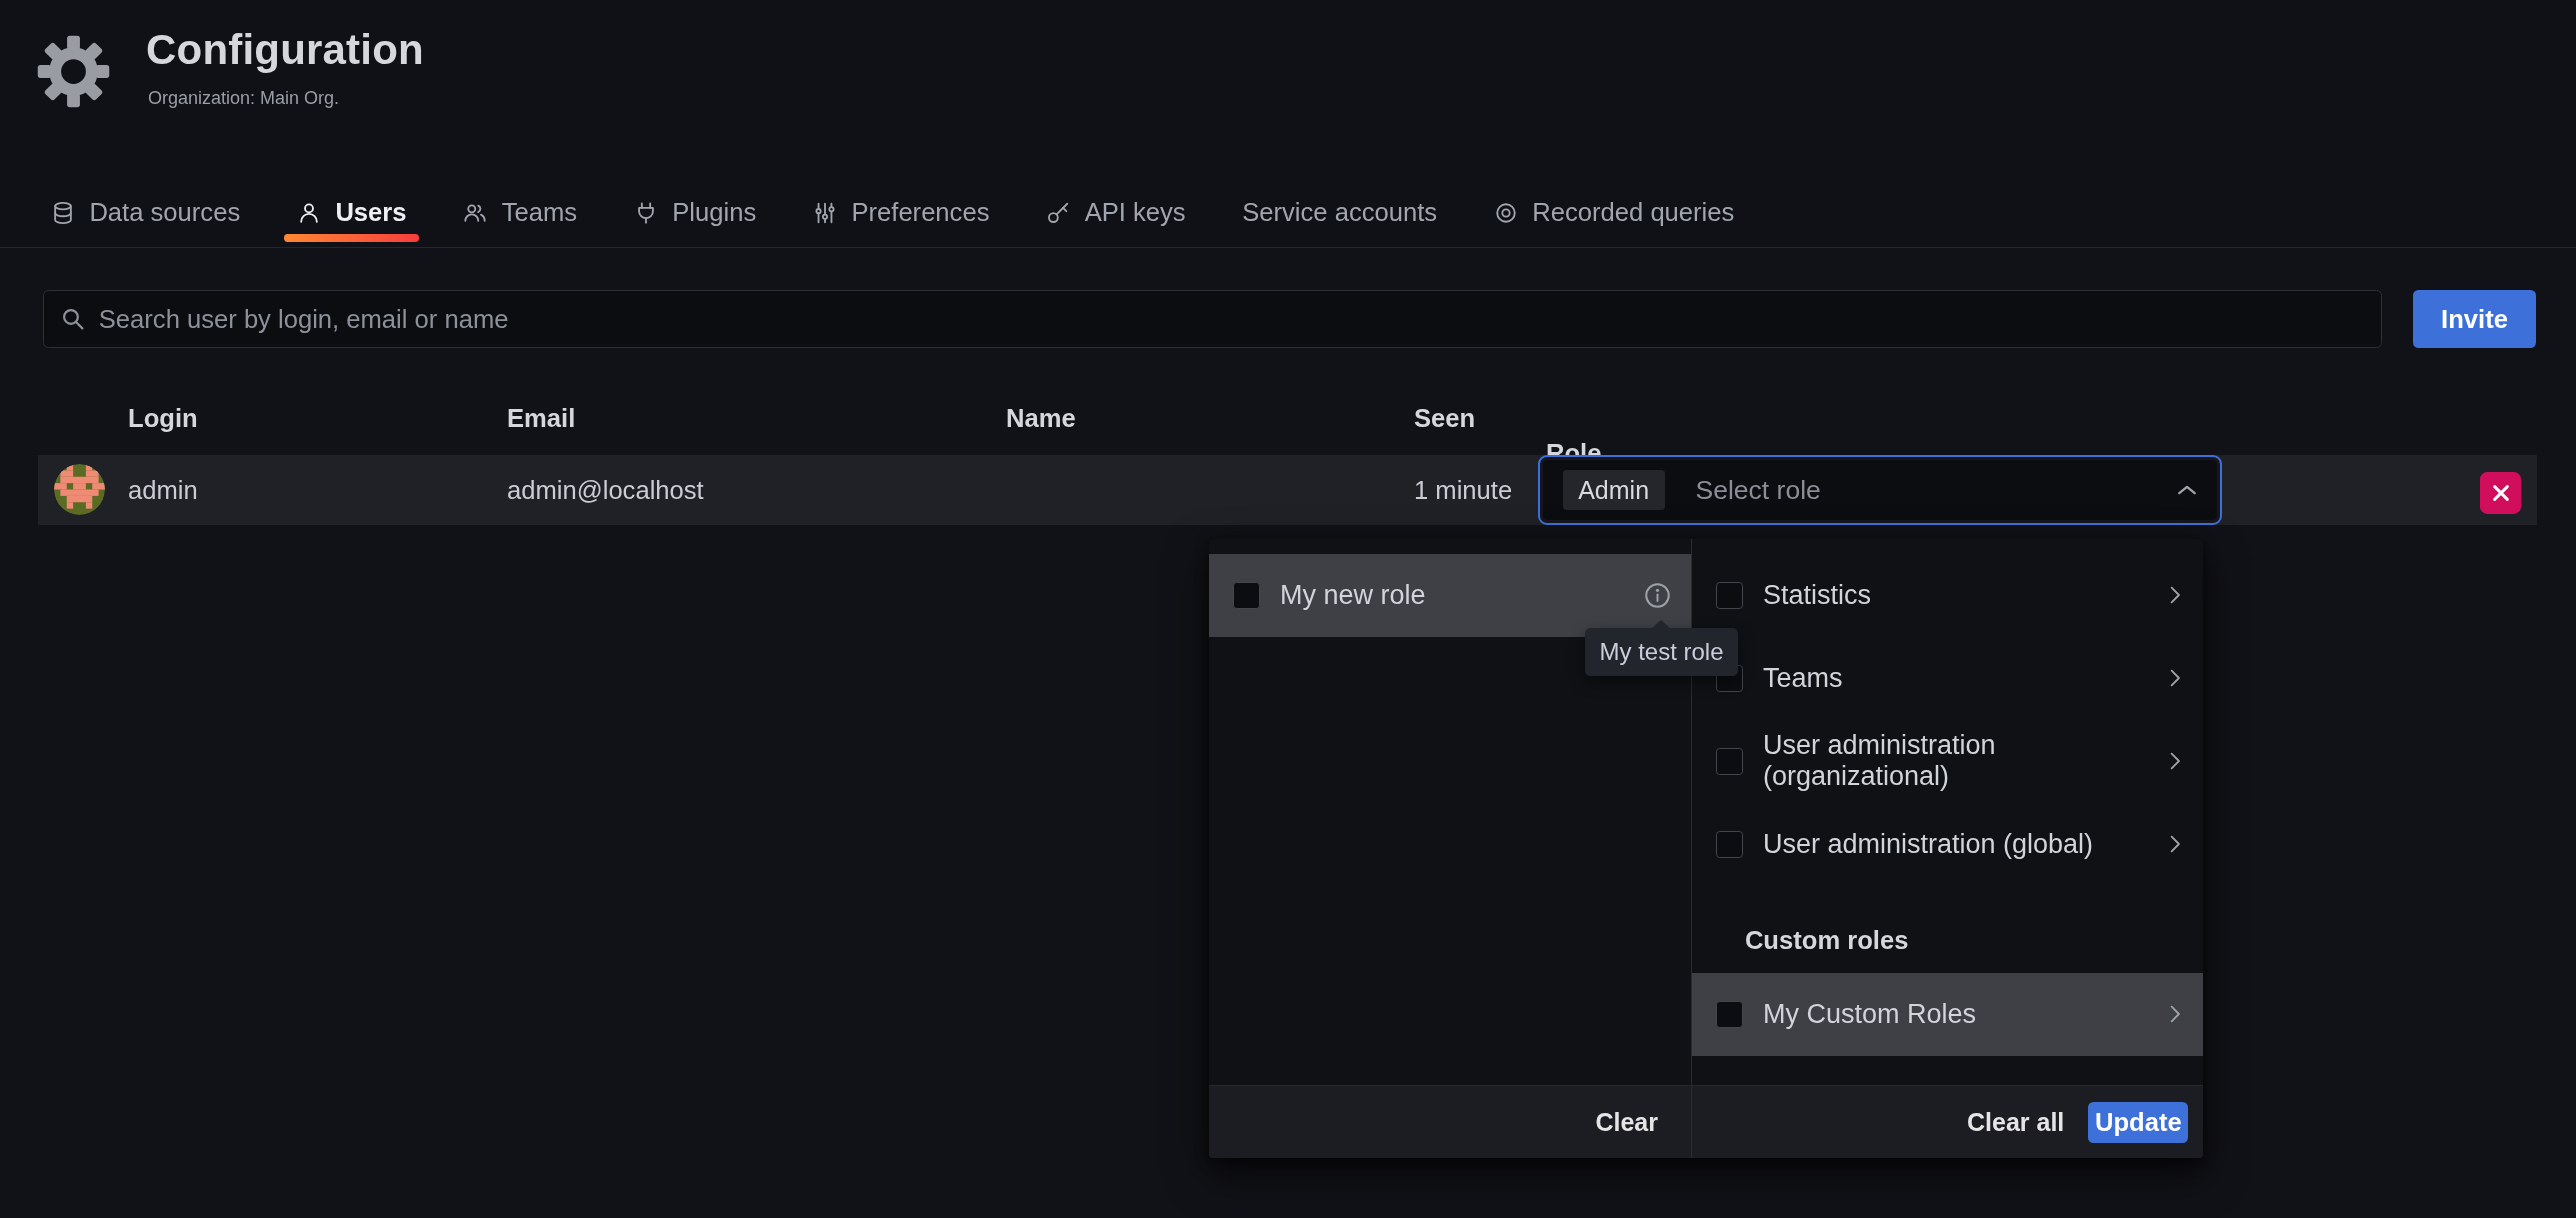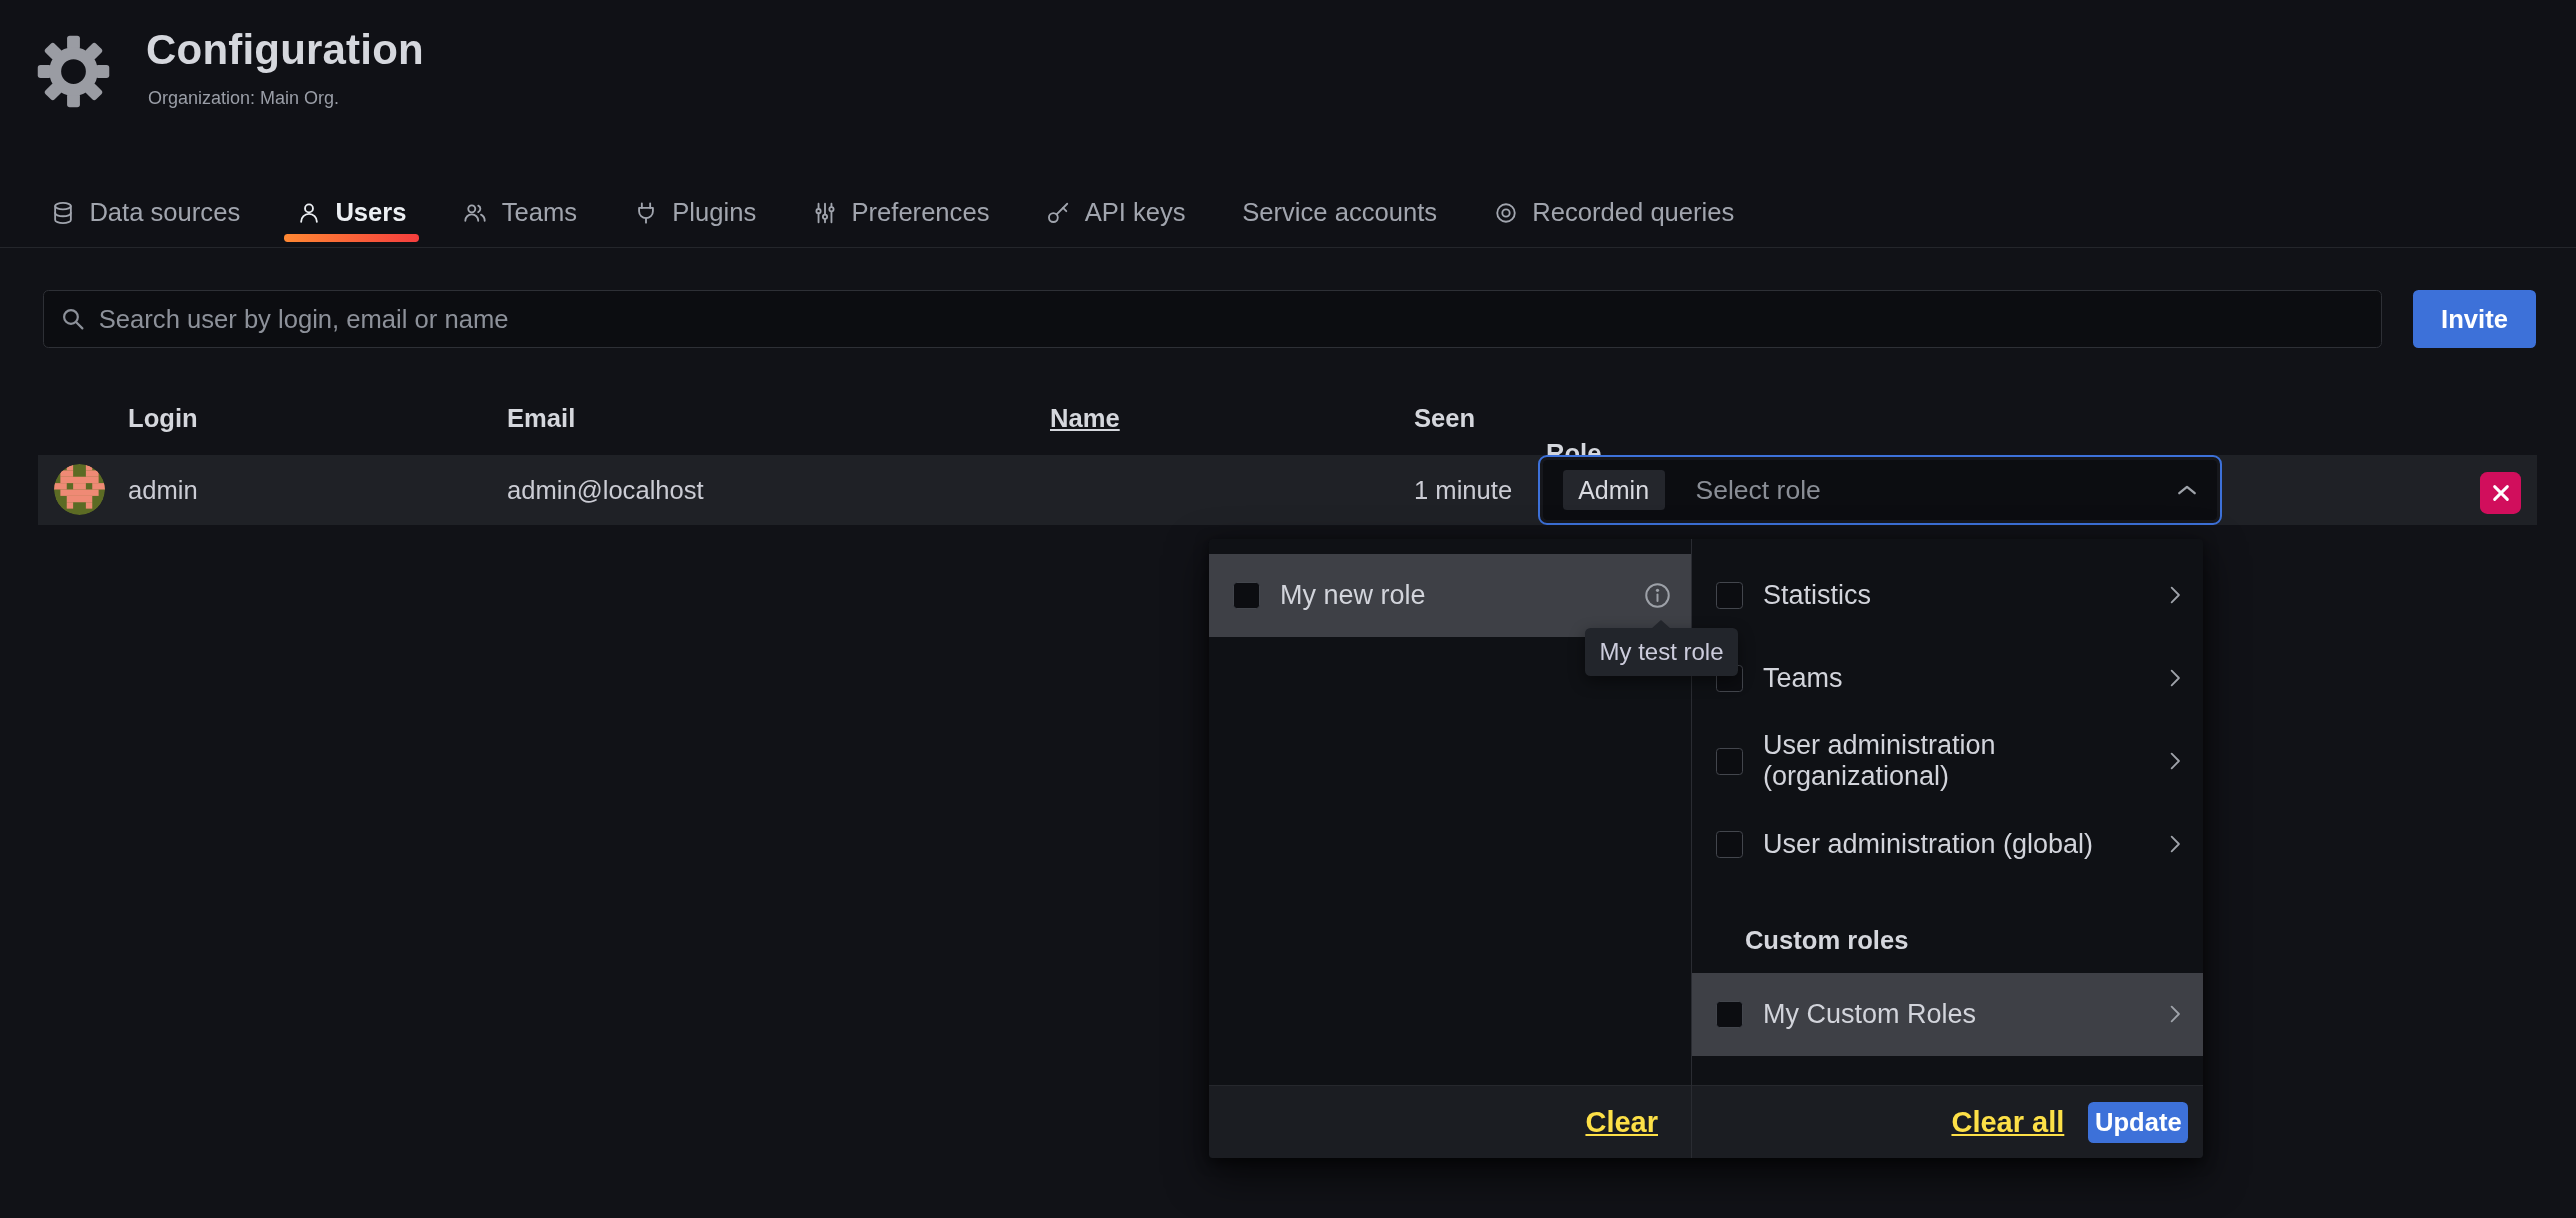--- a/index.html
+++ b/index.html
@@ -24,21 +24,21 @@
 
   
   .search-box { position:absolute; left:43px; top:290px; width:2339px; height:58px; background:#0c0d11; border:0.9px solid #2e3036; border-radius:5.5px; display:flex; align-items:center; padding:0 16.4px; }
   .search-box input { flex:1; background:transparent; border:none; outline:none; color:#f9a8d4; font-size:25.6px; font-family:inherit; margin-left:12.8px; }
   .search-box input::placeholder { color:#8d919a; }
   .btn-primary { background:#3d71d9; color:#ffffff; border:none; border-radius:5.5px; font-family:inherit; font-size:25.6px; font-weight:700; cursor:pointer; }
   .invite-btn { position:absolute; left:2413px; top:290px; width:123px; height:58px; }
 
   
   .thead-cell { position:absolute; top:404px; font-size:25.6px; font-weight:700; color:#d5d7dd; }
-  .c-login { left:128px; } .c-email { left:507px; } .c-name { left:1050px;text-decoration:underline; } .c-seen { left:1414px; } .c-role { left:1546px;margin-top:35px; }
+  .c-login { left:128px; } .c-email { left:507px; } .c-name { left:1006px; } .c-seen { left:1414px; } .c-role { left:1546px;margin-top:35px; }
   .user-row { position:absolute; left:38px; top:455px; width:2499px; height:70px; background:#1f2126; }
   .user-row .cell { position:absolute; top:50%; transform:translateY(-50%); font-size:25.6px; color:#cbccd4; }
   .cell.login { left:90px; } .cell.email { left:469px; } .cell.name { left:1012px; } .cell.seen { left:1376px; }
   .avatar { position:absolute; left:16.4px; top:9px; width:51px; height:51px; border-radius:50%; overflow:hidden; }
 
   
   .role-picker { position:absolute; left:1500px; top:0; width:684px; height:70px; border:2.7px solid #3d71d9; border-radius:9px; background:#16171c; padding:2.7px; cursor:pointer; }
   .role-picker-inner { width:100%; height:100%; background:#0c0d11; border-radius:4.6px; display:flex; align-items:center; padding:0 20px; }
   .role-chip { background:#24262c; border-radius:3.7px; padding:5.5px 15.5px; font-size:25px; color:#d9dae0; }
   .role-placeholder { margin-left:31px; font-size:26.5px; color:#8a8e96; }
@@ -61,21 +61,21 @@
   .menu-item .chevron { margin-left:auto; display:flex; align-items:center; }
   .menu-item .info { margin-left:auto; display:flex; align-items:center; }
 
   .checkbox { flex:none; width:27px; height:27px; border-radius:3.7px; background:#0c0d11; border:0.9px solid #43464d; }
 
   .group-header { height:87px; display:flex; align-items:flex-end; padding:0 0 18px 53px; font-size:25.6px; font-weight:700; color:#d5d7dd; }
 
   .pane-footer { position:absolute; left:0; right:0; bottom:0; height:73px; background:#1b1d22; border-top:0.9px solid #26282d; display:flex; align-items:center; justify-content:flex-end; }
   .pane-left .pane-footer { padding-right:33px; border-radius:0 0 0 3.7px; }
   .pane-right .pane-footer { padding-right:14.6px; gap:24px; border-radius:0 0 3.7px 0; }
-  .link-btn { font-size:29px; font-weight:700; color:#fde047; background:none; border:none; font-family:inherit; cursor:pointer;text-decoration:underline; }
+  .link-btn { font-size:25px; font-weight:700; color:#e5e5e5; background:none; border:none; font-family:inherit; cursor:pointer; }
   .update-btn { width:100px; height:41px; }
 
   
   .tooltip { position:absolute; left:1585px; top:628px; width:153px; height:48px; background:#22252b; border-radius:5.5px;
       display:flex; align-items:center; justify-content:center; font-size:24px; color:#ccccdc; z-index:20;
       box-shadow:0 5.5px 16.4px rgba(0,0,0,0.45); }
   .tooltip::before { content:""; position:absolute; top:-8.2px; left:66px; border-left:10px solid transparent; border-right:10px solid transparent; border-bottom:9px solid #22252b; }
 
   svg { display:block; }
 </style>

